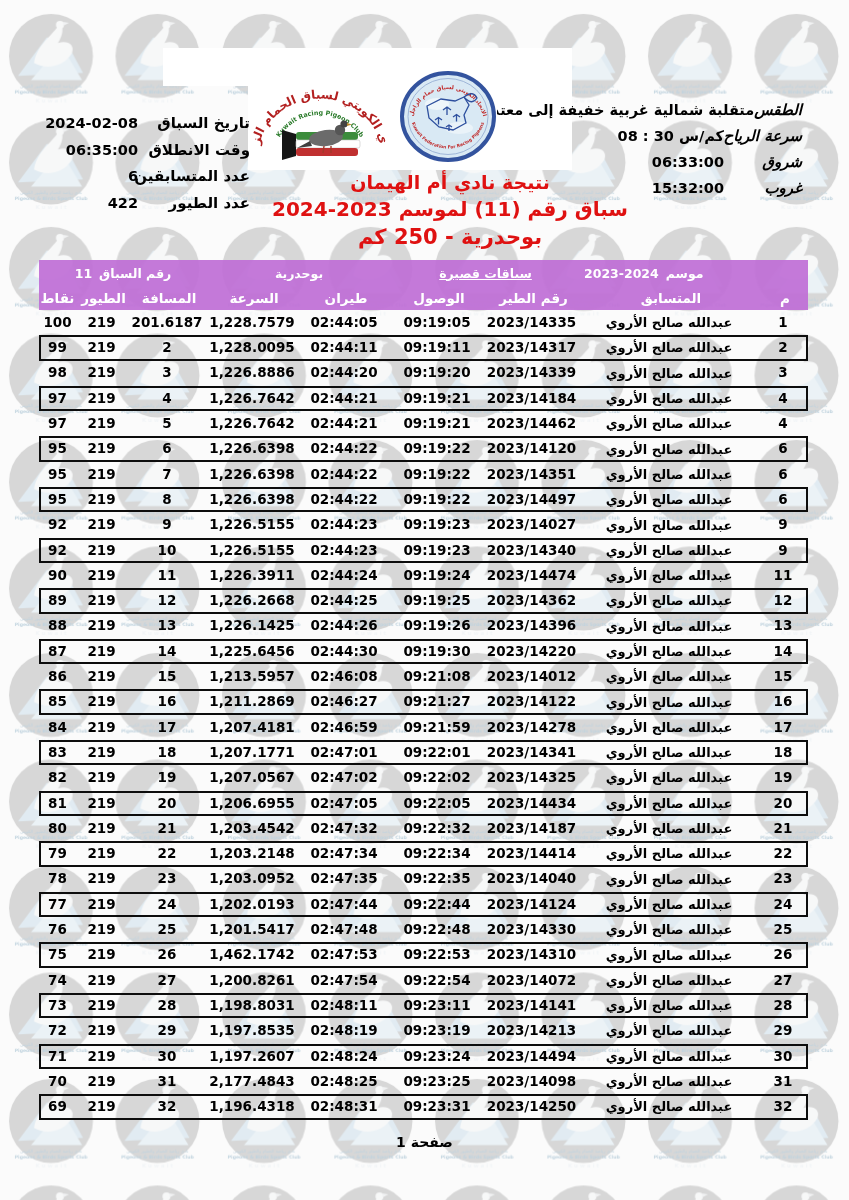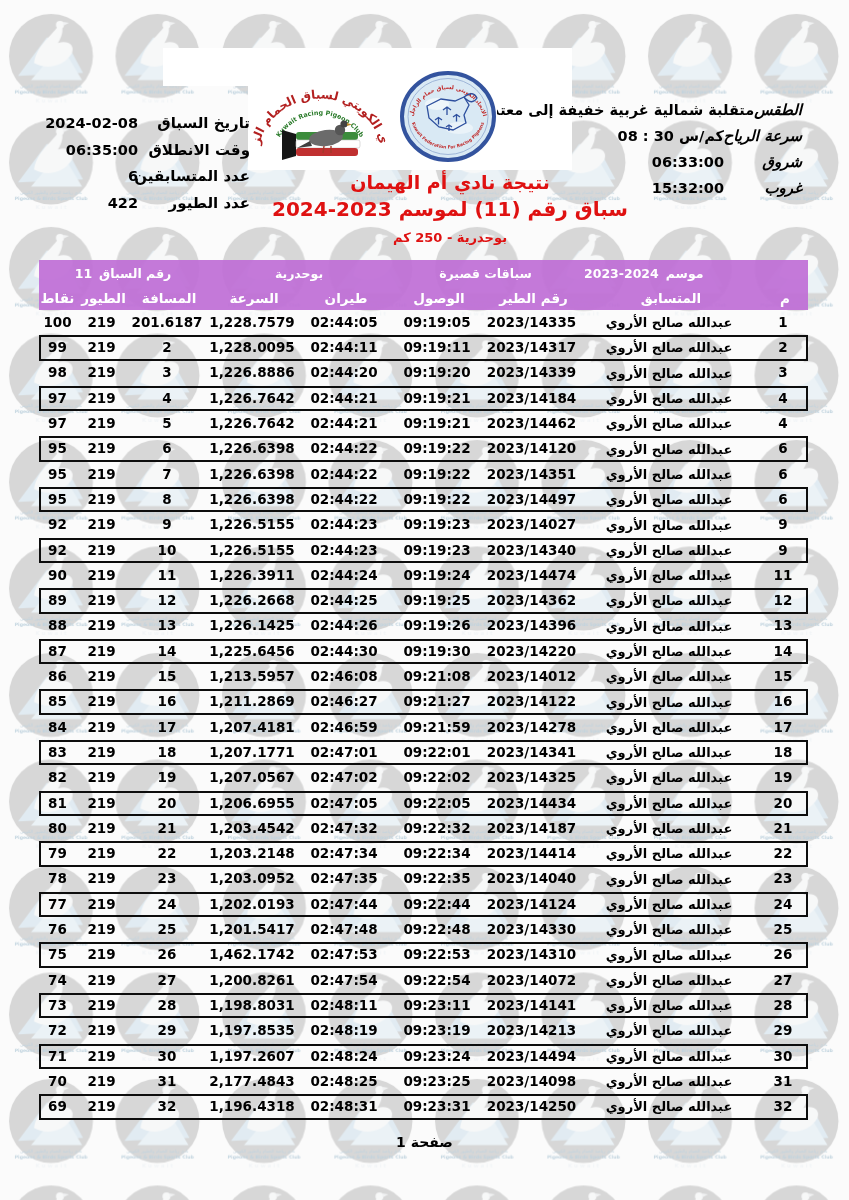--- a/index.html
+++ b/index.html
@@ -28,21 +28,21 @@
 
   
   #club-logo{left:252px;top:58px;width:136px;height:104px;z-index:2;}
   #fed-logo{left:399px;top:70px;width:98px;height:93px;z-index:2;}
 
   
   #title{position:absolute;left:240px;top:169px;width:420px;z-index:2;
     text-align:center;color:var(--title-red,#df1111);font-weight:bold;direction:rtl;}
   #title .t1{font-size:19px;line-height:26px;}
   #title .t2{font-size:20px;line-height:29px;}
-  #title .t3{font-size:13px;line-height:27px;}
+  #title .t3{font-size:21px;line-height:27px;}
 
   
   #rtable{position:absolute;left:39px;top:260px;width:769px;z-index:2;direction:rtl;}
   #thead{background:var(--header-bg,rgba(192,111,214,.93));color:#fff;}
   .grid{display:grid;direction:rtl;
     grid-template-columns:46px 182px 93px 96px 90px 94px 76px 55px 1fr;}
   #group-row{height:26px;align-items:center;font-size:12.5px;font-weight:bold;}
   #col-row{height:24px;align-items:center;font-size:13.5px;font-weight:bold;}
   .gc{display:flex;direction:rtl;justify-content:center;gap:7px;white-space:nowrap;}
   .gc.right{justify-content:flex-end;padding-left:4px;}
@@ -181,21 +181,21 @@
   <div class="t3">بوحدرية - 250 كم</div>
 </div>
 
 <div id="rtable">
   <div id="thead">
     <div id="group-row" class="grid">
         <div class="gc right" style="grid-column: span 2;">
           <span>موسم</span>
           <span class="gv">2023-2024</span>
         </div>
-        <div class="gc" style="grid-column: span 2;">
+        <div class="gc" style="grid-column: span 2; text-decoration: underline;">
           <span>سباقات قصيرة</span>
         </div>
         <div class="gc" style="grid-column: span 2;">
           <span>بوحدرية</span>
         </div>
         <div class="gc" style="grid-column: span 3;">
           <span>رقم السباق</span>
           <span class="gv">11</span>
         </div>
       </div>

